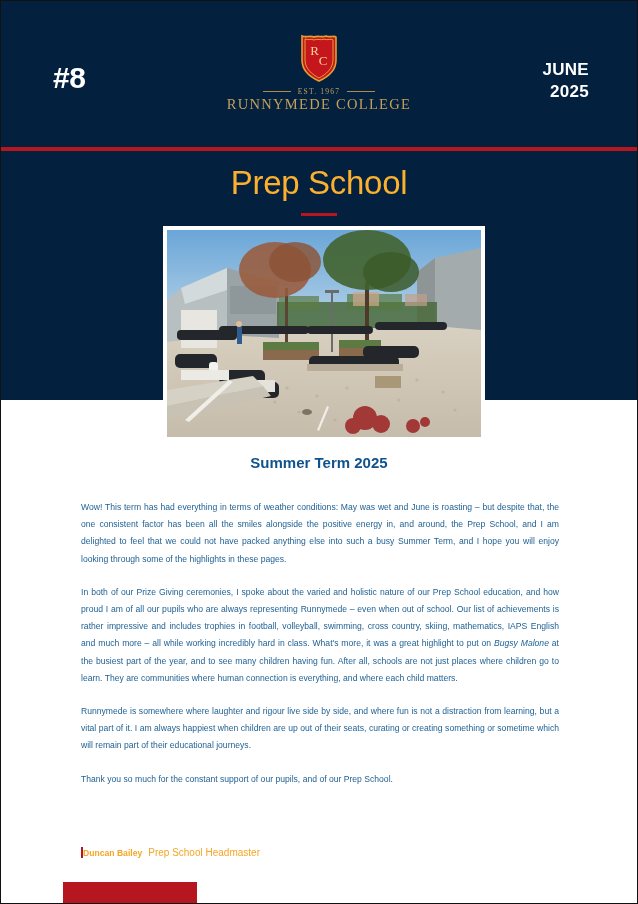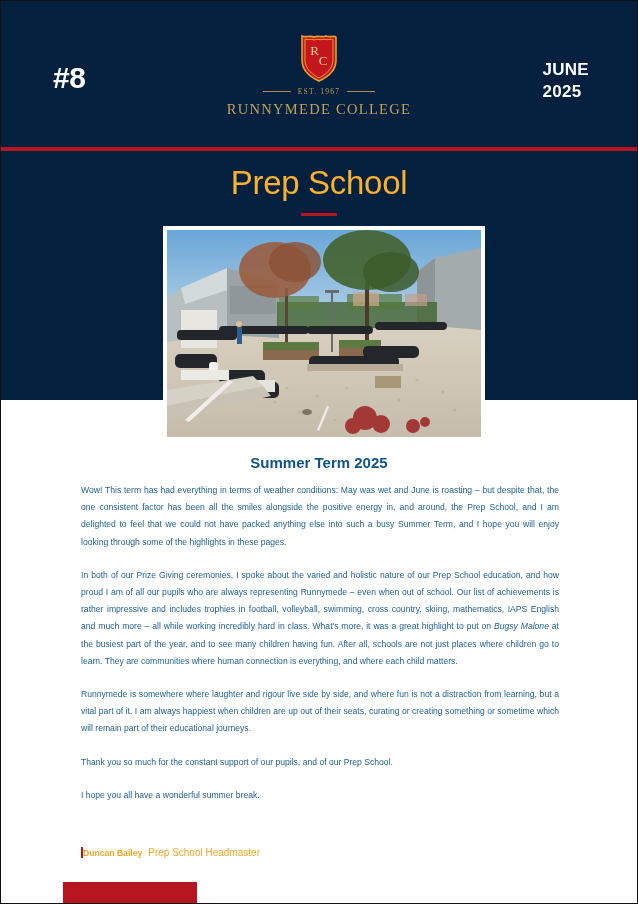--- a/index.html
+++ b/index.html
@@ -46,21 +46,21 @@
     line-height: 1;
   }
 
   .date-block {
     position: absolute;
     right: 48px;
     top: 58px;
     color: #ffffff;
     font-size: 17px;
     font-weight: bold;
-    text-align: left;
+    text-align: right;
     line-height: 1.3;
     letter-spacing: 0.3px;
   }
 
   
   .logo {
     position: absolute;
     left: 0;
     right: 0;
     top: 33px;
@@ -87,21 +87,20 @@
   }
   .est-text {
     color: #c9a martin;
     color: #c2a05a;
     font-family: "Liberation Serif", serif;
     font-size: 7.5px;
     letter-spacing: 1.2px;
     white-space: nowrap;
   }
   .college-name {
-    margin-top: 5px;
     color: #c2a05a;
     font-family: "Liberation Serif", serif;
     font-size: 14.5px;
     letter-spacing: 1.3px;
     white-space: nowrap;
   }
 
   .header-rule {
     position: absolute;
     left: 0;
@@ -161,21 +160,21 @@
     top: 453px;
     text-align: center;
     color: #10538c;
     font-size: 15px;
     font-weight: bold;
   }
 
   .body-copy {
     position: absolute;
     left: 80px;
-    top: 481px;
+    top: 498px;
     width: 478px;
     color: #1d5f92;
     font-size: 8.6px;
     line-height: 17.2px;
     text-align: justify;
   }
   .body-copy p {
     margin: 0 0 16px 0;
   }
   .body-copy p:last-child { margin-bottom: 0; }
@@ -358,21 +357,20 @@
     </div>
   </div>
 
   <div class="sub-title">Summer Term 2025</div>
 
   <div class="body-copy">
     <p>Wow! This term has had everything in terms of weather conditions: May was wet and June is roasting – but despite that, the one consistent factor has been all the smiles alongside the positive energy in, and around, the Prep School, and I am delighted to feel that we could not have packed anything else into such a busy Summer Term, and I hope you will enjoy looking through some of the highlights in these pages.</p>
     <p><span>In both of our Prize Giving ceremonies, I spoke about the varied and holistic nature of our Prep School education, and how proud I am of all our pupils who are always representing Runnymede – even when out of school.  Our list of achievements is rather impressive and includes trophies in football, volleyball, swimming, cross country, skiing, mathematics, IAPS English and much more – all while working incredibly hard in class. What's more, it was a great highlight to put on </span><em>Bugsy Malone</em><span> at the busiest part of the year, and to see many children having fun. After all, schools are not just places where children go to learn. They are communities where human connection is everything, and where each child matters.</span></p>
     <p>Runnymede is somewhere where laughter and rigour live side by side, and where fun is not a distraction from learning, but a vital part of it. I am always happiest when children are up out of their seats, curating or creating something or sometime which will remain part of their educational journeys.</p>
     <p>Thank you so much for the constant support of our pupils, and of our Prep School.</p>
-    <p>I hope you all have a wonderful summer break.</p>
   </div>
 
   <div class="signature">
     <span class="sig-bar"></span>
     <span class="sig-name">Duncan Bailey</span>
     <span class="sig-role">Prep School Headmaster</span>
   </div>
 
   <div class="footer-bar"></div>
 

